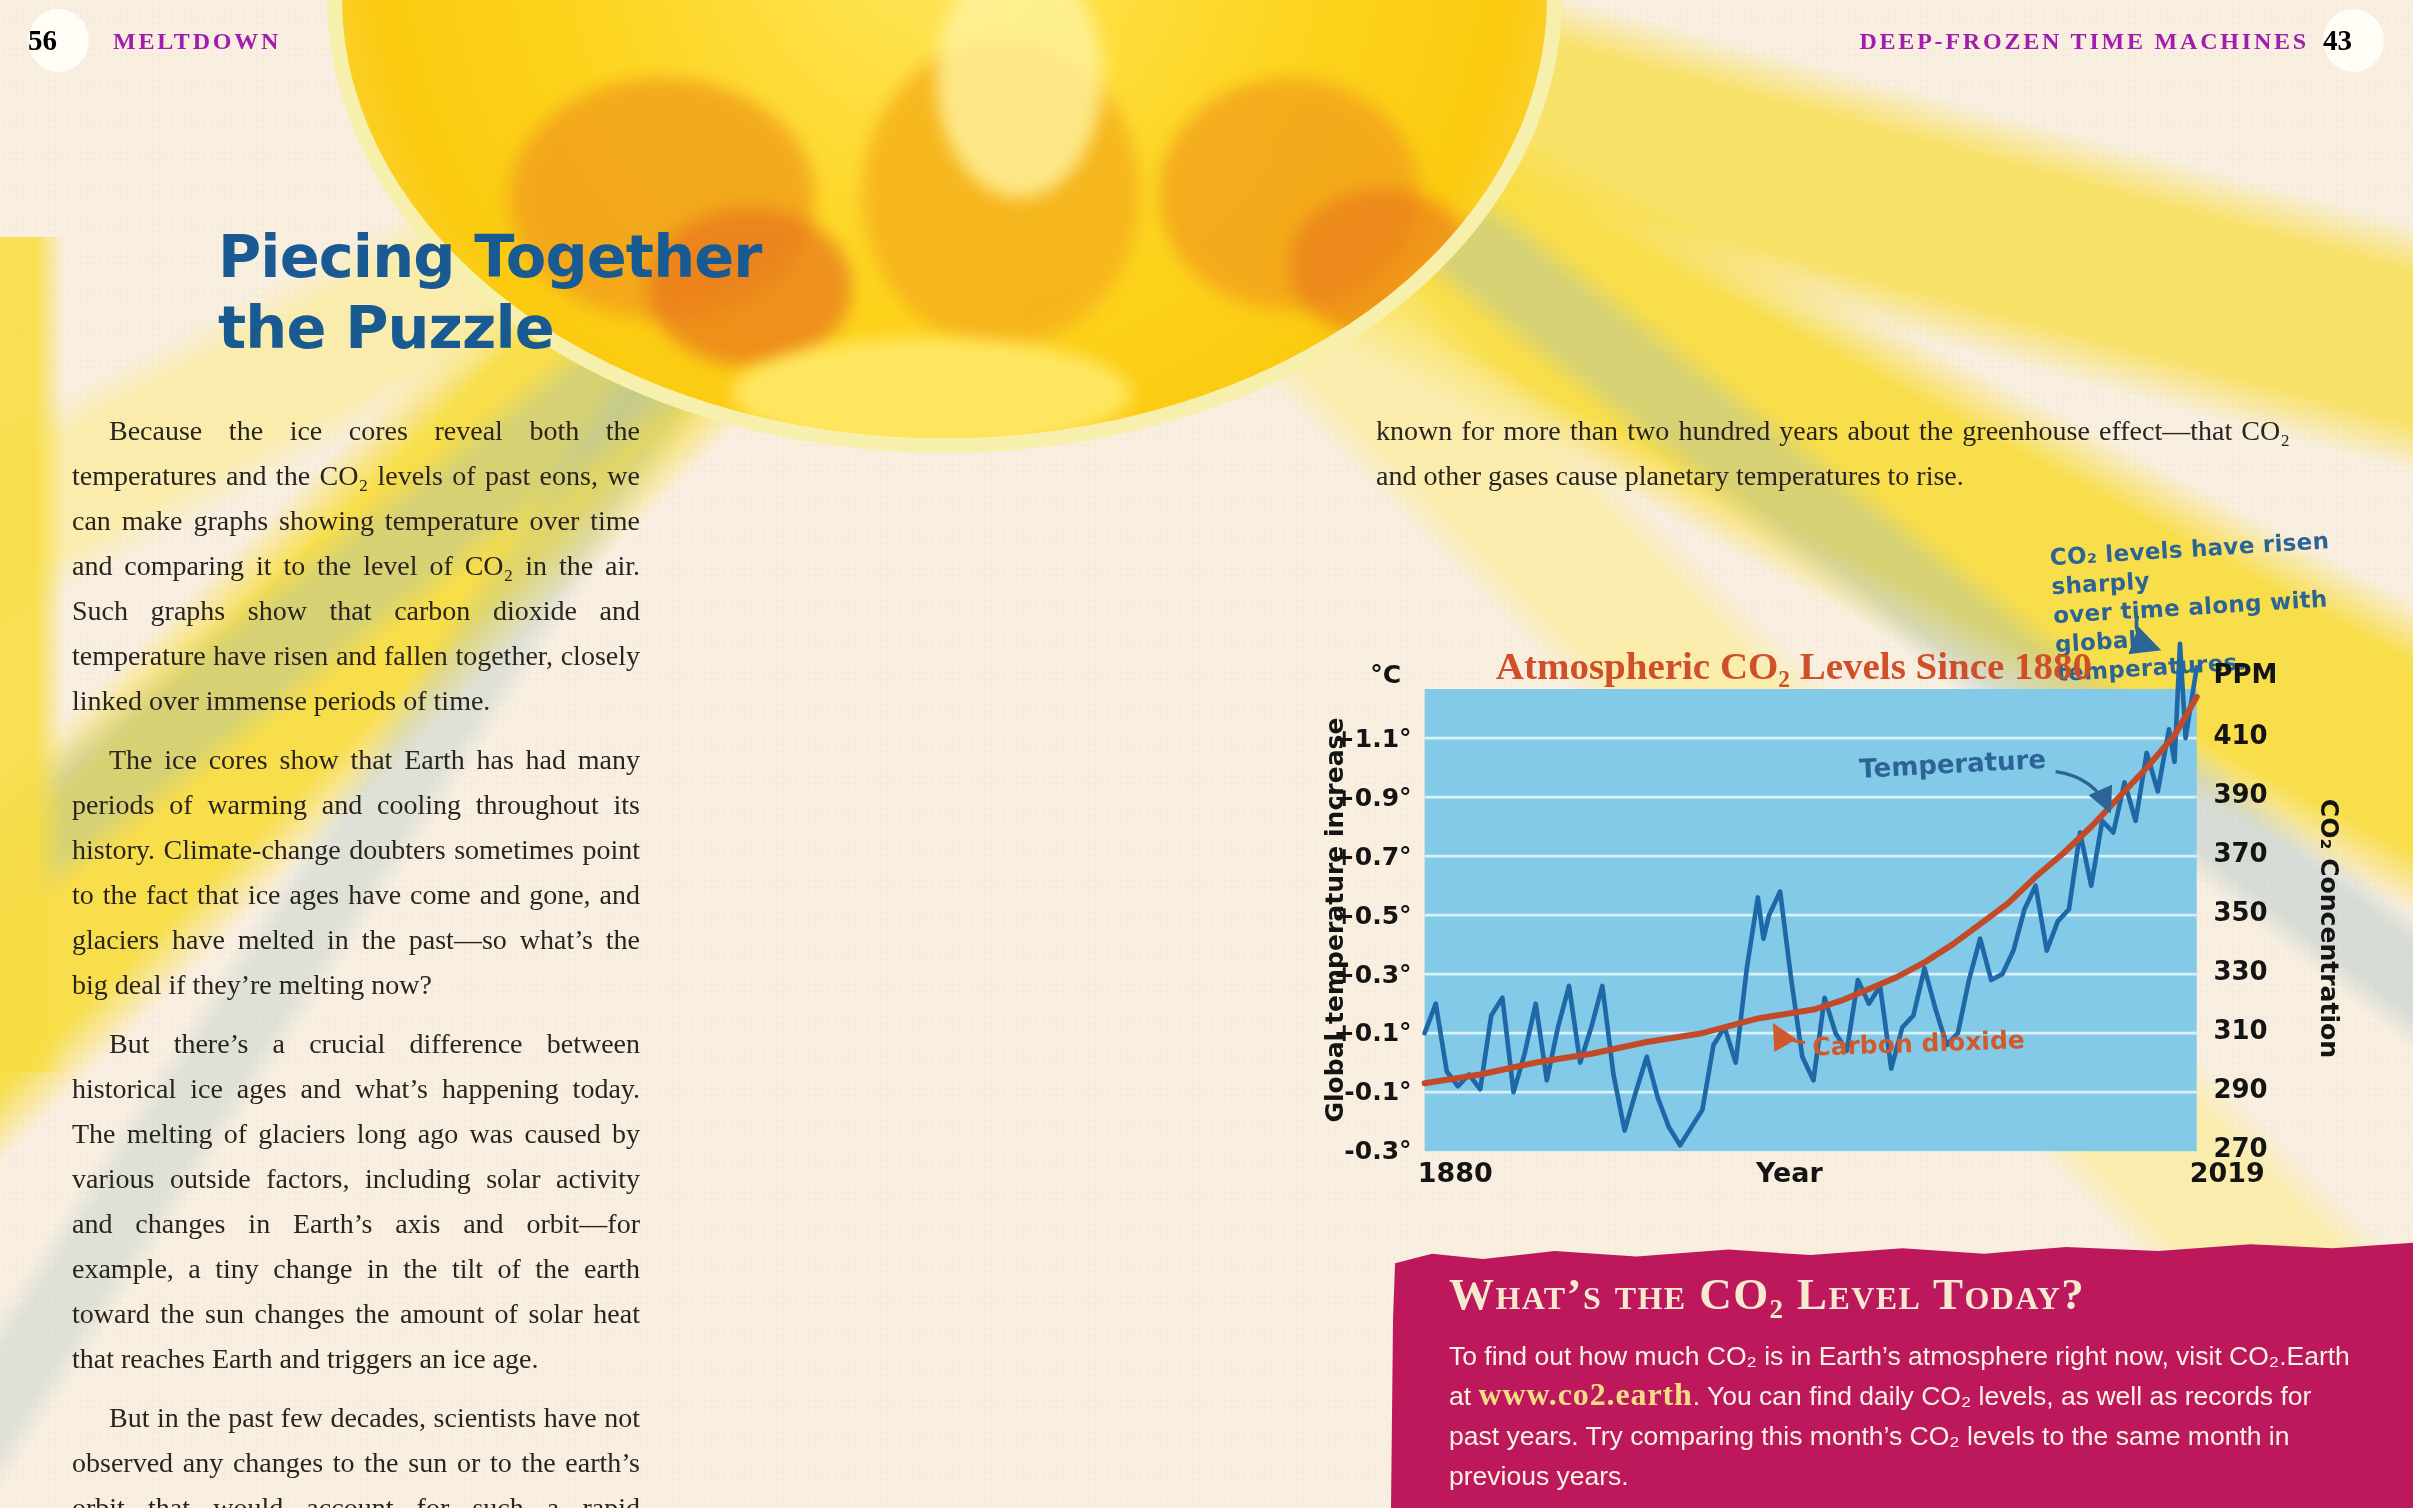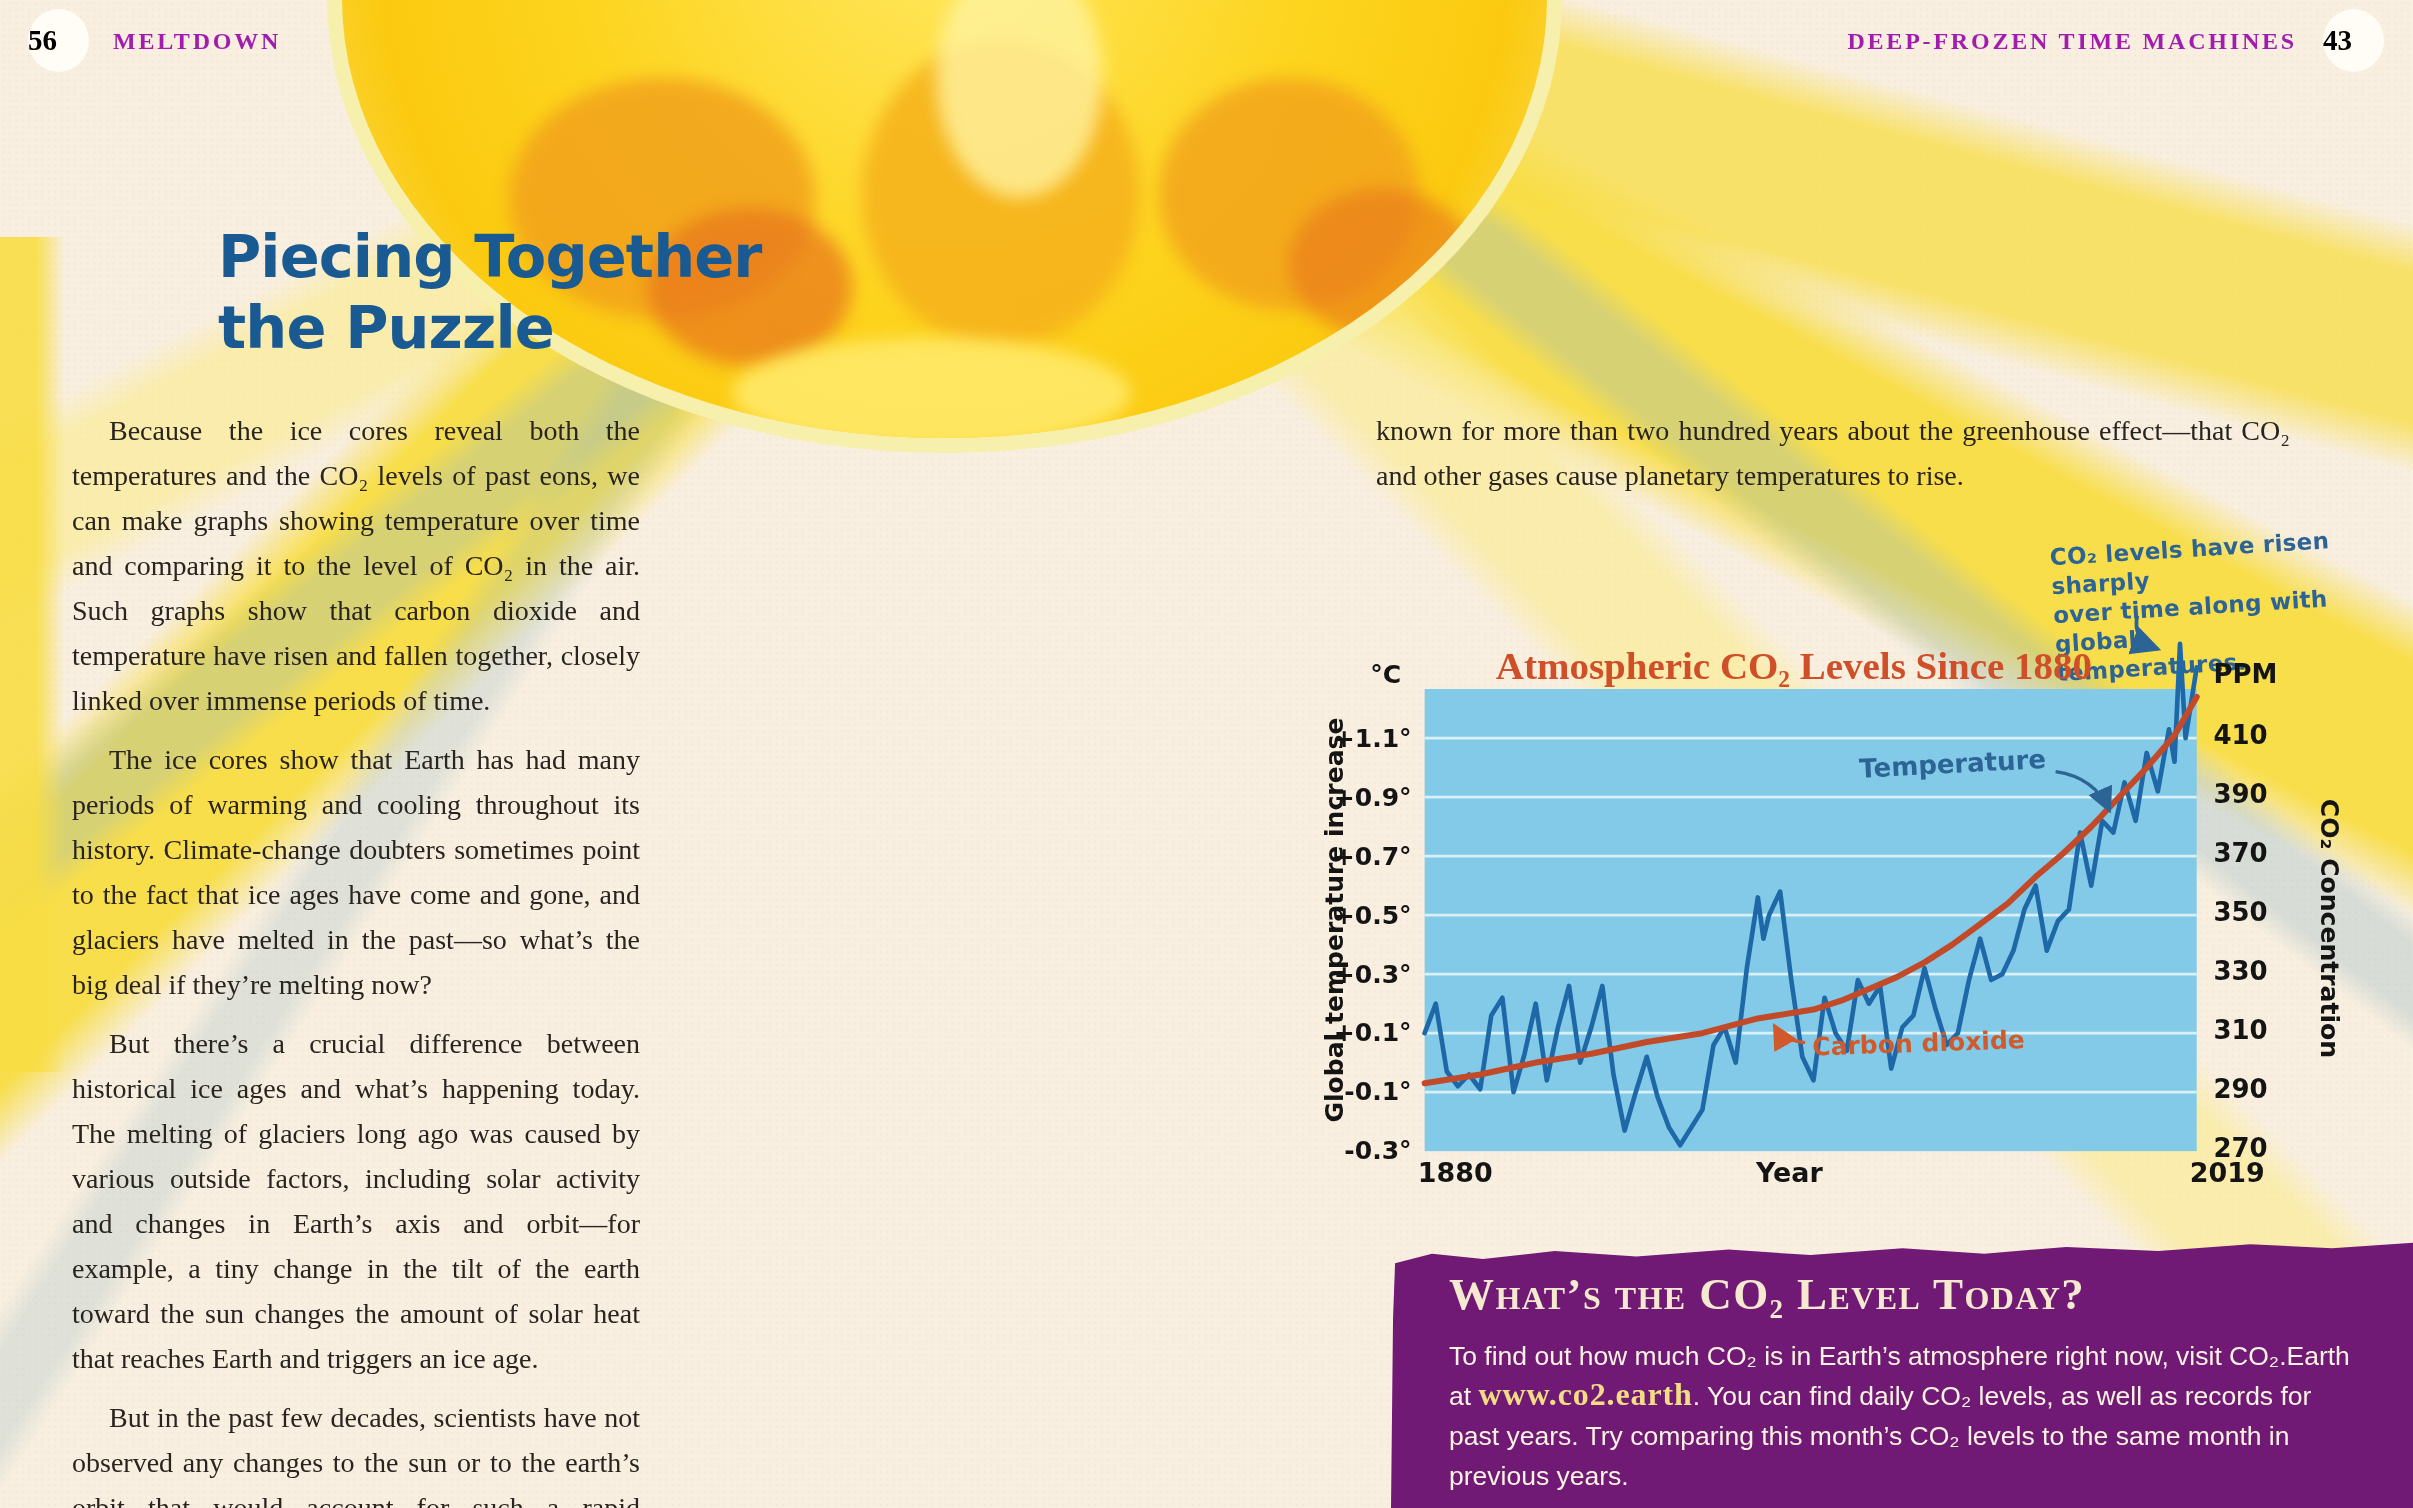--- a/index.html
+++ b/index.html
@@ -33,21 +33,21 @@
   .bodycol{position:absolute;font:28px "Liberation Serif",serif;color:#29241f;line-height:45px;text-align:justify;}
   .bodycol p{margin:14px;text-indent:37px;}
   .bodycol p.noindent{text-indent:0;}
   
   .hand-note{position:absolute;left:2053px;top:533px;width:334px;
     font:bold 23px "DejaVu Sans",sans-serif;color:#2d6496;line-height:29px;
     transform:rotate(-3.5deg);letter-spacing:0.3px;}
   
   .chart-wrap{position:absolute;left:1304px;top:608px;width:1095px;height:613px;}
   
-  .callout{position:absolute;left:1391px;top:1236px;width:1023px;height:272px;background:#701a75;
+  .callout{position:absolute;left:1391px;top:1236px;width:1023px;height:272px;background:#be185d;
     clip-path:polygon(0.4% 10%, 4% 6.5%, 9% 8.5%, 16% 5.5%, 24% 7.5%, 33% 5%, 41% 7%, 50% 4.5%, 58% 6.5%, 66% 4%, 75% 5.5%, 84% 3%, 92% 4.5%, 100% 2.5%, 100% 100%, 0% 100%, 0.2% 30%);}
   .callout-heading{position:absolute;left:58px;top:32px;
     font:bold 45px "Liberation Serif",serif;font-variant:small-caps;color:#f5e9cf;letter-spacing:1.4px;}
   .callout-body{position:absolute;left:58px;top:100px;width:905px;
     font:26.5px "Liberation Sans",sans-serif;color:#fbf2e2;line-height:40px;}
   .callout-link{font:bold 32px "Liberation Serif",serif;color:#f2dd85;letter-spacing:0.9px;cursor:pointer;}
 </style>
 </head>
 <body>
 
@@ -69,21 +69,21 @@
   <div class="blob" style="left:817px;top:520px;width:260px;height:232px;background:#f2a21c;opacity:.8;"></div>
   <div class="blob" style="left:947px;top:631px;width:186px;height:149px;background:#e8751d;opacity:.6;"></div>
   <div class="blob" style="left:390px;top:780px;width:399px;height:111px;background:#ffe96a;opacity:.9;"></div>
 </div>
 
 <div class="pgnum-oval" style="left:28px;top:9.3px;">
   <span>56</span>
 </div>
 <div class="runhead" style="left:113px;top:28px;">MELTDOWN</div>
 
-<div class="runhead" style="right:116px;top:28px;">DEEP-FROZEN TIME MACHINES</div>
+<div class="runhead" style="right:104px;top:28px;">DEEP-FROZEN TIME MACHINES</div>
 <div class="pgnum-oval" style="left:2323px;top:9.3px;">
   <span>43</span>
 </div>
 
 <div class="chapter-title">
   <div>Piecing Together</div>
   <div>the Puzzle</div>
 </div>
 
 <div class="bodycol" style="left:58px;top:394px;width:596px;">

